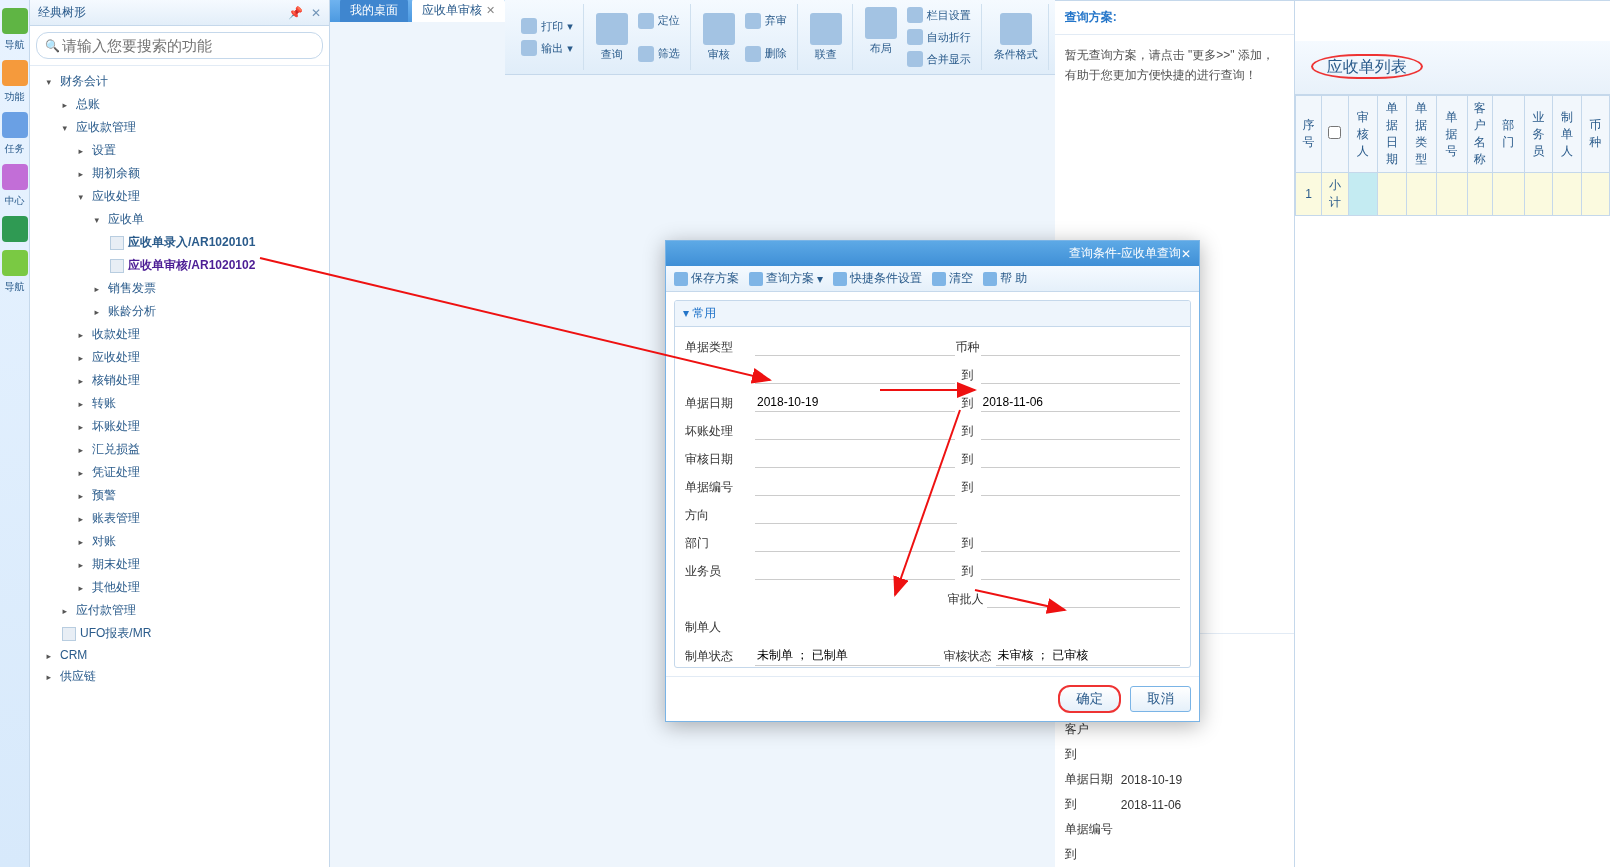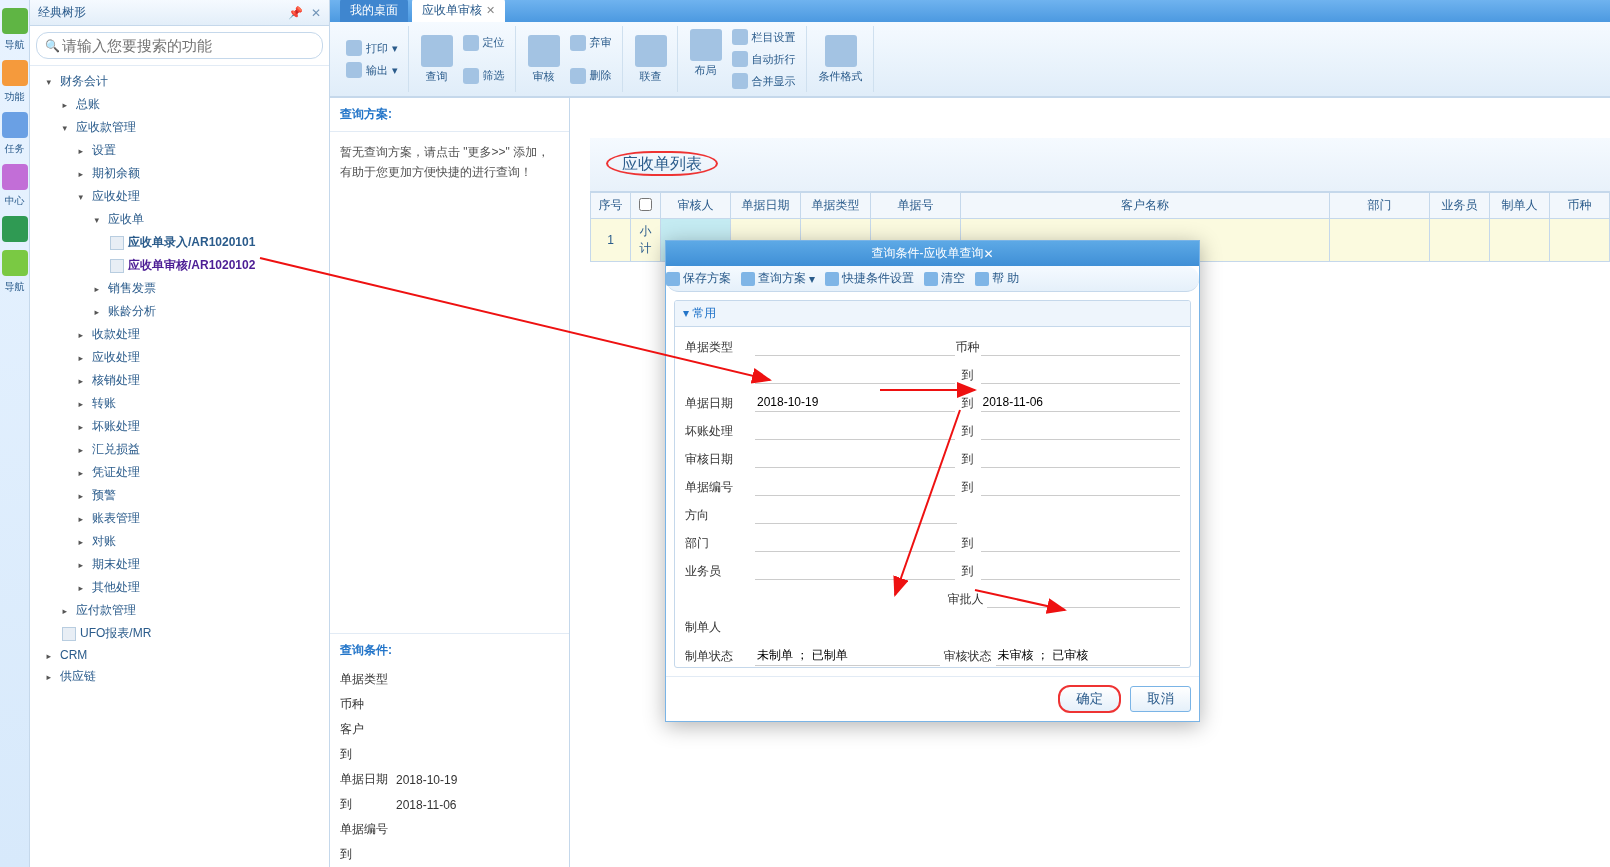--- a/index.html
+++ b/index.html
@@ -59,58 +59,58 @@
 .node .caret { width:10px; color:#555; font-size:10px; transform:scale(0.9);}
 .node .ico { width:14px; height:14px; display:inline-block;}
 .leaf .ico { background:#e8eef5; border:1px solid #b8cde0;}
 .node.sel { color:#4c1d95;}
 .indent1 { padding-left:16px;}
 .indent2 { padding-left:32px;}
 .indent3 { padding-left:48px;}
 .indent4 { padding-left:64px;}
 .indent5 { padding-left:80px;font-weight:bold;}
 
-.main { position:absolute; left:330px; top:0; right:0; height:100%; display:flex; flex-direction:column; background:#eef5fc;}
+.main { position:absolute; left:330px; top:0; right:0; height:100%; display:flex; flex-direction:row; background:#eef5fc;}
 .tabbar { height:22px; background:linear-gradient(#6fb3ef,#4c99e0); display:flex; align-items:flex-end; padding-left:10px; gap:4px;}
 .tab { background:#3f86cf; color:#fff; padding:3px 10px; border-radius:3px 3px 0 0; font-size:12px; display:flex; align-items:center; gap:4px;}
 .tab.active { background:#fff; color:#2a5b8b;}
 .tab .x { color:#888; font-size:11px;}
 .ribbon { height:75px; background:linear-gradient(#f5faff,#e0edf9); border-bottom:1px solid #c5d8eb; display:flex; padding:4px 6px; gap:2px;}
 .rgrp { border-right:1px solid #cfe0ef; padding:2px 8px; display:flex; flex-direction:column; justify-content:center;}
 .rgrp .rcol { display:flex; gap:6px;}
 .rbtn { display:flex; flex-direction:column; align-items:center; gap:2px; color:#2a5b8b; font-size:11px; padding:2px;}
 .rbtn .ric { width:22px; height:22px; background:#a3c3e3; border-radius:3px;}
 .rbtn.lg .ric { width:32px; height:32px;}
 .rbtn.sm { flex-direction:row; gap:4px;}
 .rbtn.sm .ric { width:16px; height:16px;}
 .rgrp .stack { display:flex; flex-direction:column; gap:2px; justify-content:space-between;}
-.content { flex:1; display:flex; background:#fff; border-top:1px solid #c5d8eb;gap:20px;}
+.content { flex:1; display:flex; background:#fff; border-top:1px solid #c5d8eb;}
 .qpanel { width:240px; border-right:1px solid #c5d8eb; display:flex; flex-direction:column;}
 .qtitle { padding:8px 10px; color:#2375c9; font-weight:bold; border-bottom:1px solid #e2ebf5;}
 .qbody { flex:1; padding:10px; color:#515151; font-size:12px; line-height:1.7;}
 .qcond { border-top:1px solid #e2ebf5;}
 .qcond .qtitle { border-bottom:none;}
 .qrow { padding:4px 10px; display:flex; align-items:center;}
 .qrow .lbl { width:56px; color:#333;}
 .qrow .val { flex:1; color:#333;}
 .tablewrap { flex:1; overflow:auto;}
 .listtitle { padding:16px; font-size:16px; color:#2a5b8b; background:linear-gradient(#f5faff,#e8f1fa); border-bottom:1px solid #c5d8eb;margin-top:40px;}
 .listtitle span { border:2px solid #e33; border-radius:50%/60%; padding:2px 14px;}
 table.grid { width:100%; border-collapse:collapse;}
 .grid th, .grid td { border:1px solid #c5d8eb; padding:4px 6px; font-size:12px; text-align:center; background:#f2f7fc; color:#2a5b8b; font-weight:normal;}
 .grid td { background:#fbfadf;}
 .grid td.sel { background:#c4ebf2;}
 
 .dialog {
   position:absolute; left:665px; top:240px; width:535px;
   background:#fff; border:1px solid #7ab4e6; box-shadow:0 4px 20px rgba(0,0,0,.3);
 }
-.dlg-hdr { background:linear-gradient(#5da9e6,#3f8fd6); color:#fff; padding:4px 8px; display:flex; justify-content:center; align-items:center;}
+.dlg-hdr { background:linear-gradient(#5da9e6,#3f8fd6); color:#fff; padding:4px 8px; display:flex; justify-content:flex-end; align-items:center;}
 .dlg-hdr .x { color:#fff; cursor:pointer;}
-.dlg-tool { background:linear-gradient(#f5faff,#e5f0fa); border-bottom:1px solid #c5d8eb; padding:4px 0; display:flex; gap:10px; color:#2a5b8b;border-radius:13px;}
+.dlg-tool { background:linear-gradient(#f5faff,#e5f0fa); border-bottom:1px solid #c5d8eb; padding:4px 8px; display:flex; gap:10px; color:#2a5b8b;}
 .dlg-tool .tb { display:flex; align-items:center; gap:3px;}
 .dlg-tool .tic { width:14px; height:14px; background:#7fb5e6; border-radius:2px;}
 .dlg-body { padding:8px; }
 .dlg-group { border:1px solid #c5d8eb; border-radius:3px; overflow:hidden;}
 .dlg-gh { background:#eef5fc; color:#2375c9; padding:4px 8px; border-bottom:1px solid #c5d8eb;}
 .dlg-form { padding:6px 10px; max-height:340px; overflow:auto;}
 .frow { display:flex; align-items:center; padding:5px 0;}
 .frow .flbl { width:70px; color:#333;}
 .frow .fval { flex:1; border-bottom:1px solid #ccc; padding:1px 2px; min-height:18px;}
 .frow .fto { width:26px; text-align:center; color:#333;}

